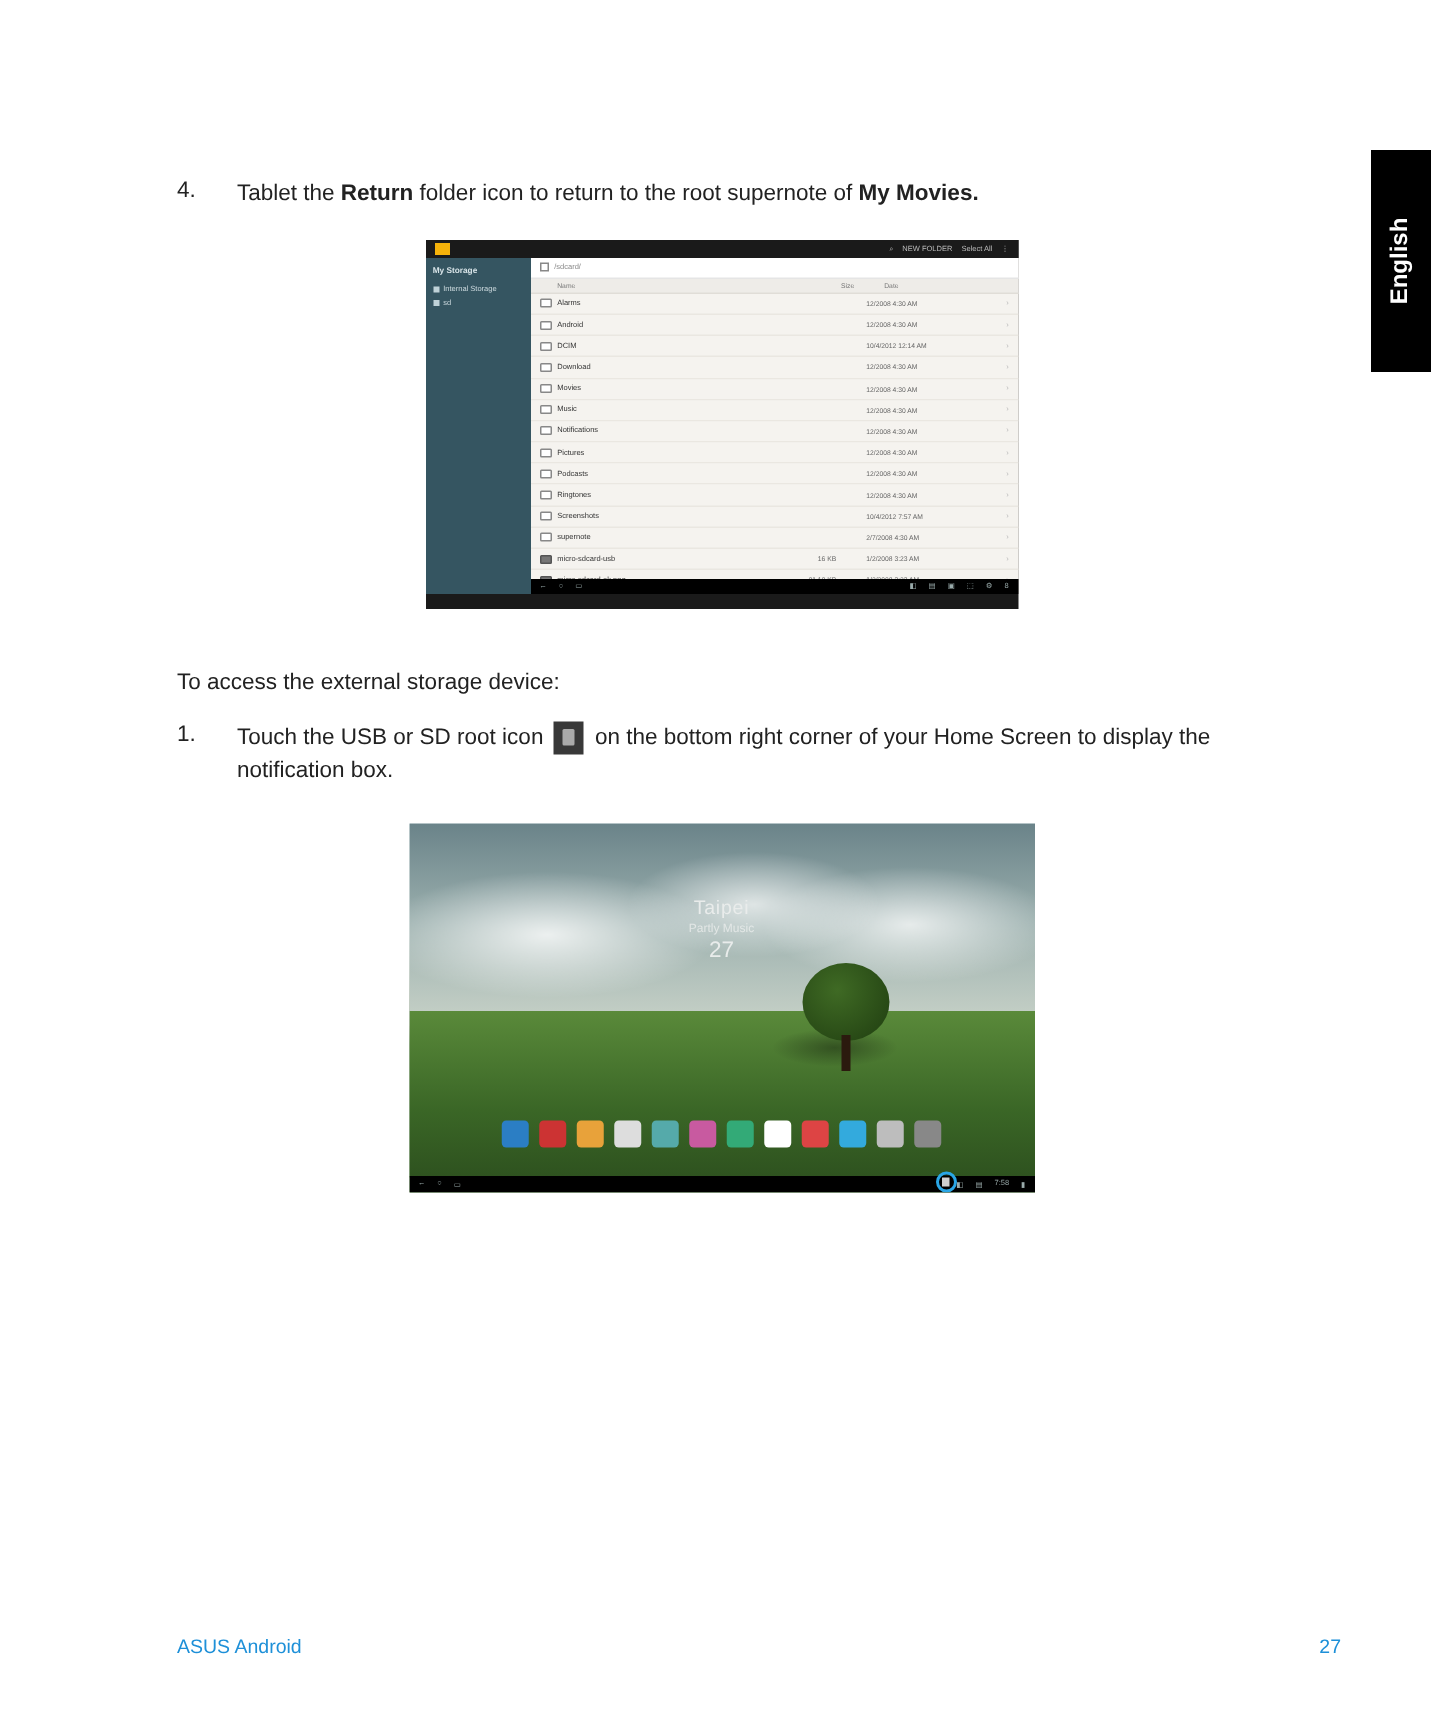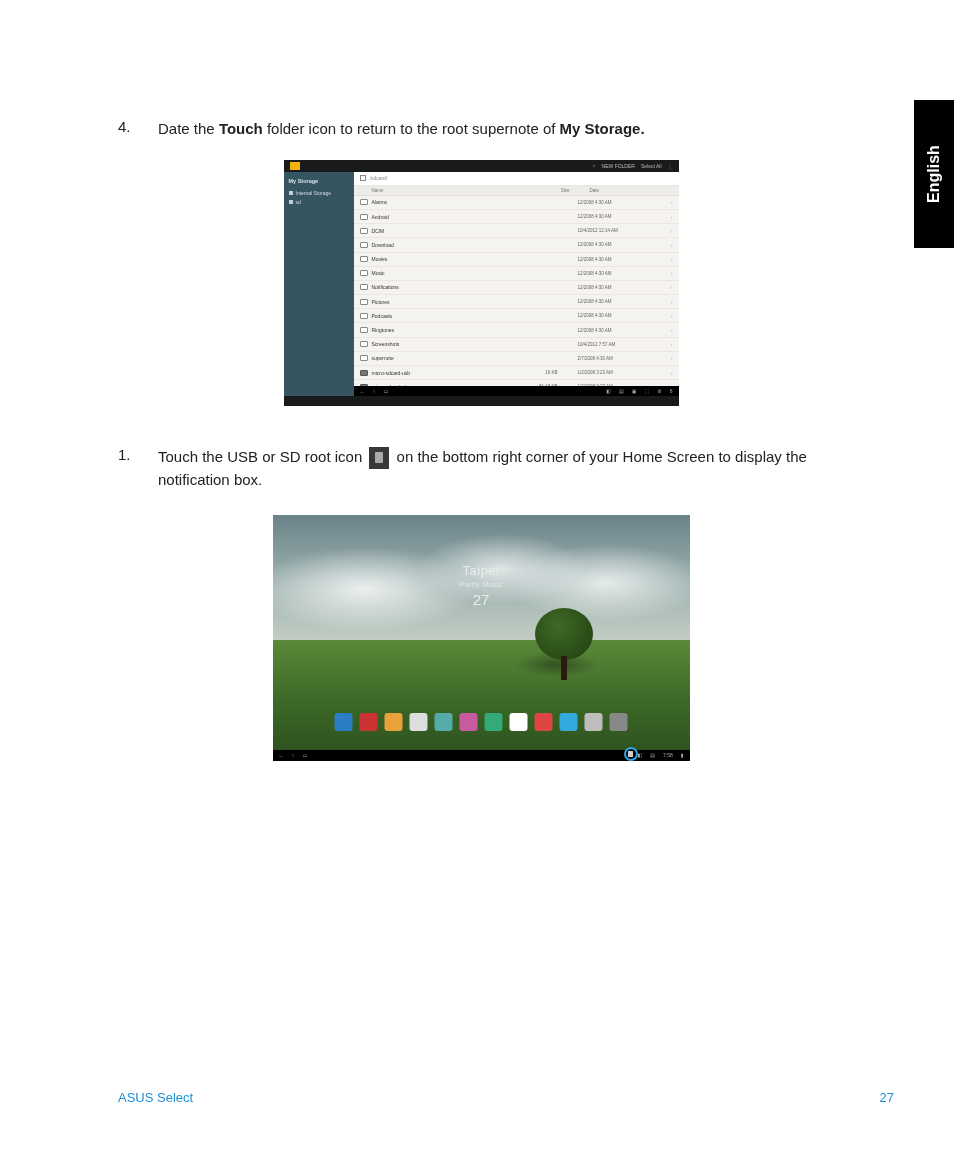--- a/index.html
+++ b/index.html
@@ -223,21 +223,21 @@
 
 <div class="lang-tab">
   <span>English</span>
 </div>
 
 <div class="page-content">
 
   <div class="step-line">
     <div class="step-num">4.</div>
     <div class="step-text">
-      <span>Date the </span><b>Touch</b><span> folder icon to return to the root supernote of </span><b>My Storage.</b>
+      <span>Tablet the </span><b>Return</b><span> folder icon to return to the root supernote of </span><b>My Movies.</b>
     </div>
   </div>
 
   <div class="shot1">
     <div class="topbar">
       <div class="home-ic"></div>
       <div class="right-icons">
         <span>⌕</span>
         <span>NEW FOLDER</span>
         <span>Select All</span>
@@ -376,20 +376,21 @@
           <span>▤</span>
           <span>▣</span>
           <span>⬚</span>
           <span>⚙</span>
           <span>8</span>
         </div>
       </div>
     </div>
   </div>
 
+  <p class="intro">To access the external storage device:</p>
 
   <div class="step-line">
     <div class="step-num">1.</div>
     <div class="step-text">
       <span>Touch the USB or SD root icon </span><span class="sd-icon"></span><span> on the bottom right corner of your Home Screen to display the notification box.</span>
     </div>
   </div>
 
   <div class="shot2">
     <div class="sky"></div>
@@ -426,15 +427,15 @@
       <span>▤</span>
       <span>7:58</span>
       <span>▮</span>
     </div>
     <div class="sd-ind"></div>
   </div>
 
 </div>
 
 <div class="footer">
-  <span>ASUS Select</span>
+  <span>ASUS Android</span>
   <span>27</span>
 </div>
 
 </body></html>

